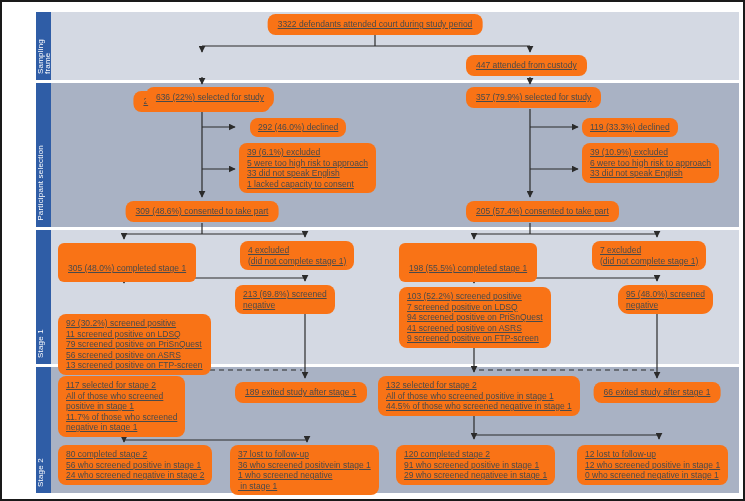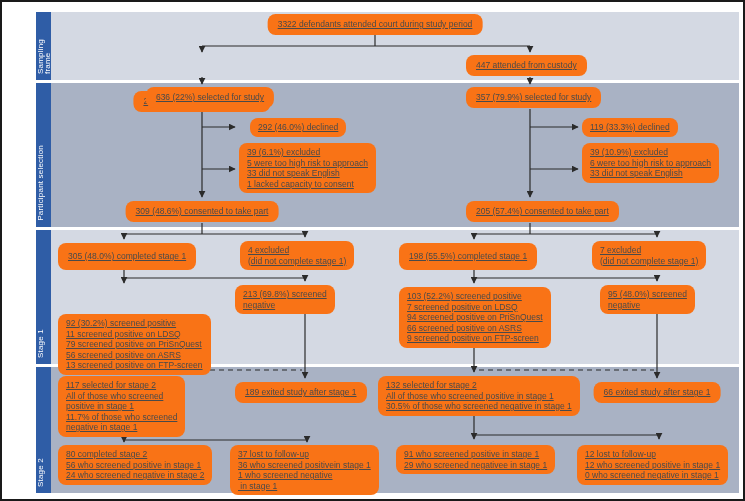--- a/index.html
+++ b/index.html
@@ -17,21 +17,21 @@
     writing-mode:vertical-rl;transform:rotate(180deg);
     color:#ffffff;font-size:8px;line-height:7px;letter-spacing:0.2px;
     max-height:calc(100% - 10px);white-space:normal;
   }
   .box{
     position:absolute;background:#f97316;border-radius:8px;
     color:#4a4a4a;font-size:8.5px;line-height:10.5px;
     padding:5px 10px;z-index:2;text-decoration:underline;
   }
   .box.ml{padding:4px 8px;}
-  .box.tall{padding-top:8px;padding-bottom:8px;}
+  .box.tall{padding-top:20px;padding-bottom:8px;border-radius:6px;}
   .cx{transform:translateX(-50%);}
   .ln{white-space:pre;}
   svg.overlay{position:absolute;left:0;top:0;z-index:1;}
 </style>
 </head>
 <body>
 
 <div class="fig">
 
   <div class="band band-light" style="top:10px;height:68px;">
@@ -171,24 +171,24 @@
     <div class="ln">198 (55.5%) completed stage 1</div>
   </div>
   <div class="box ml" style="left:590px;top:239px;">
     <div class="ln">7 excluded</div>
     <div class="ln">(did not complete stage 1)</div>
   </div>
   <div class="box ml" style="left:397px;top:285px;">
     <div class="ln">103 (52.2%) screened positive</div>
     <div class="ln">7 screened positive on LDSQ</div>
     <div class="ln">94 screened positive on PriSnQuest</div>
-    <div class="ln">66 screened positive on ASRS</div>
+    <div class="ln">41 screened positive on ASRS</div>
     <div class="ln">9 screened positive on FTP-screen</div>
   </div>
-  <div class="box ml" style="left:598px;top:283px;">
+  <div class="box ml" style="left:616px;top:283px;border-radius:11px;">
     <div class="ln">95 (48.0%) screened</div>
     <div class="ln">negative</div>
   </div>
 
   <div class="box ml" style="left:56px;top:374px;">
     <div class="ln">117 selected for stage 2</div>
     <div class="ln">All of those who screened</div>
     <div class="ln">positive in stage 1</div>
     <div class="ln">11.7% of those who screened</div>
     <div class="ln">negative in stage 1</div>
@@ -204,26 +204,27 @@
   <div class="box ml" style="left:228px;top:443px;">
     <div class="ln">37 lost to follow-up</div>
     <div class="ln">36 who screened positivein stage 1</div>
     <div class="ln">1 who screened negative</div>
     <div class="ln"> in stage 1</div>
   </div>
 
   <div class="box ml" style="left:376px;top:374px;">
     <div class="ln">132 selected for stage 2</div>
     <div class="ln">All of those who screened positive in stage 1</div>
-    <div class="ln">30.5% of those who screened negative in stage 1</div>
+    <div class="ln">44.5% of those who screened negative in stage 1</div>
   </div>
   <div class="box cx" style="left:655px;top:380px;">
     <div class="ln">66 exited study after stage 1</div>
   </div>
   <div class="box ml" style="left:394px;top:443px;">
+    <div class="ln">120 completed stage 2</div>
     <div class="ln">91 who screened positive in stage 1</div>
     <div class="ln">29 who screened negativee in stage 1</div>
   </div>
   <div class="box ml" style="left:575px;top:443px;">
     <div class="ln">12 lost to follow-up</div>
     <div class="ln">12 who screened positive in stage 1</div>
     <div class="ln">0 who screened negative in stage 1</div>
   </div>
 
 </div>

